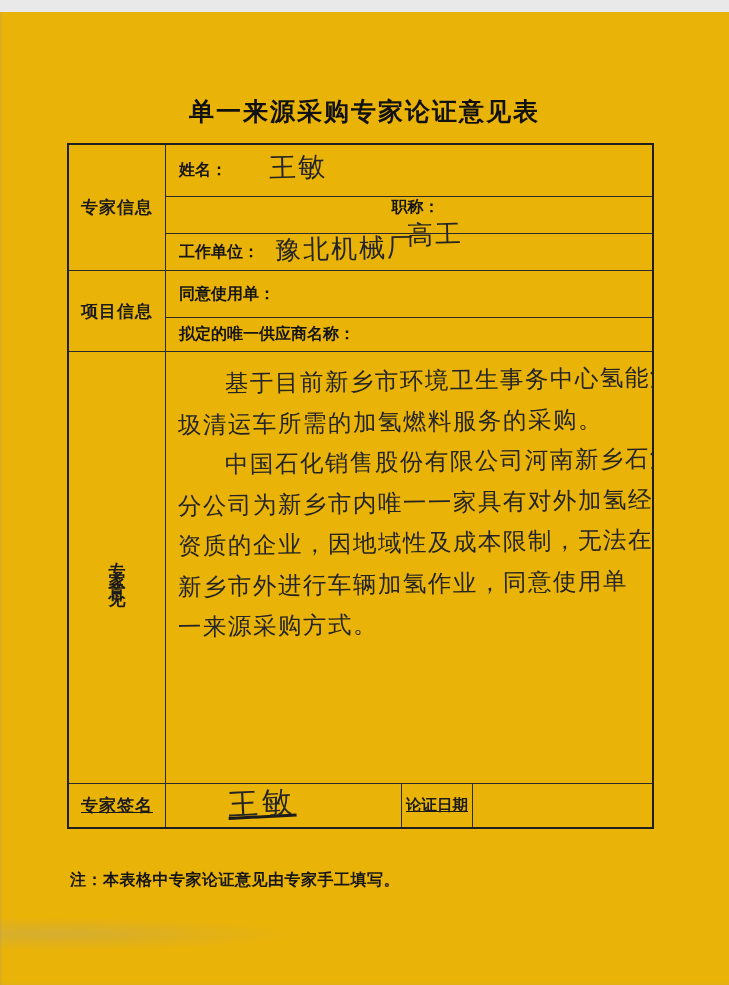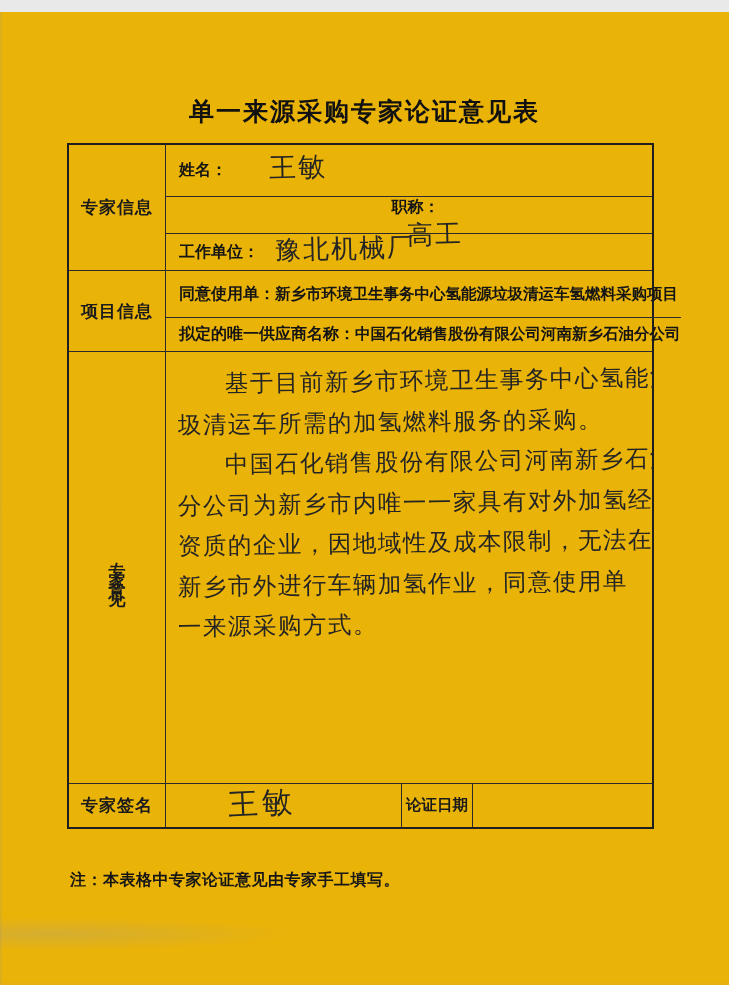--- a/index.html
+++ b/index.html
@@ -126,21 +126,21 @@
 
   
   .row-expert{height:126px;}
   .row-expert .subrow:nth-child(1){height:52px;}
   .row-expert .subrow:nth-child(2){height:37px;flex-direction:column;}
   .row-expert .subrow:nth-child(3){height:36px;}
   .row-project{height:81px;}
   .row-project .subrow:nth-child(1){height:47px;}
   .row-project .subrow:nth-child(2){height:33px;}
   .row-opinion{height:432px;}
-  .row-signature{height:43px;}
+  .row-signature{height:43px;text-decoration:underline;}
 </style>
 </head>
 <body>
 
 <div class="page">
 
   <div class="title">单一来源采购专家论证意见表</div>
 
   <div class="form-table">
 
@@ -160,25 +160,23 @@
           <span class="hw hw-unit">豫北机械厂</span>
         </div>
       </div>
     </div>
 
     <div class="trow row-project">
       <div class="label-cell">项目信息</div>
       <div class="subcol">
         <div class="subrow">
           <span class="field-label">同意使用单：</span>
-          <span class="field-value-print">新乡市环境卫生事务中心氢能源垃圾清运车氢燃料采购项目</span>
         </div>
         <div class="subrow">
           <span class="field-label">拟定的唯一供应商名称：</span>
-          <span class="field-value-print">中国石化销售股份有限公司河南新乡石油分公司</span>
         </div>
       </div>
     </div>
 
     <div class="trow row-opinion">
       <div class="label-cell">
         <span class="label-vertical">专家意见</span>
       </div>
       <div class="opinion-cell">
         <div class="opinion-line indent">基于目前新乡市环境卫生事务中心氢能源垃</div>

